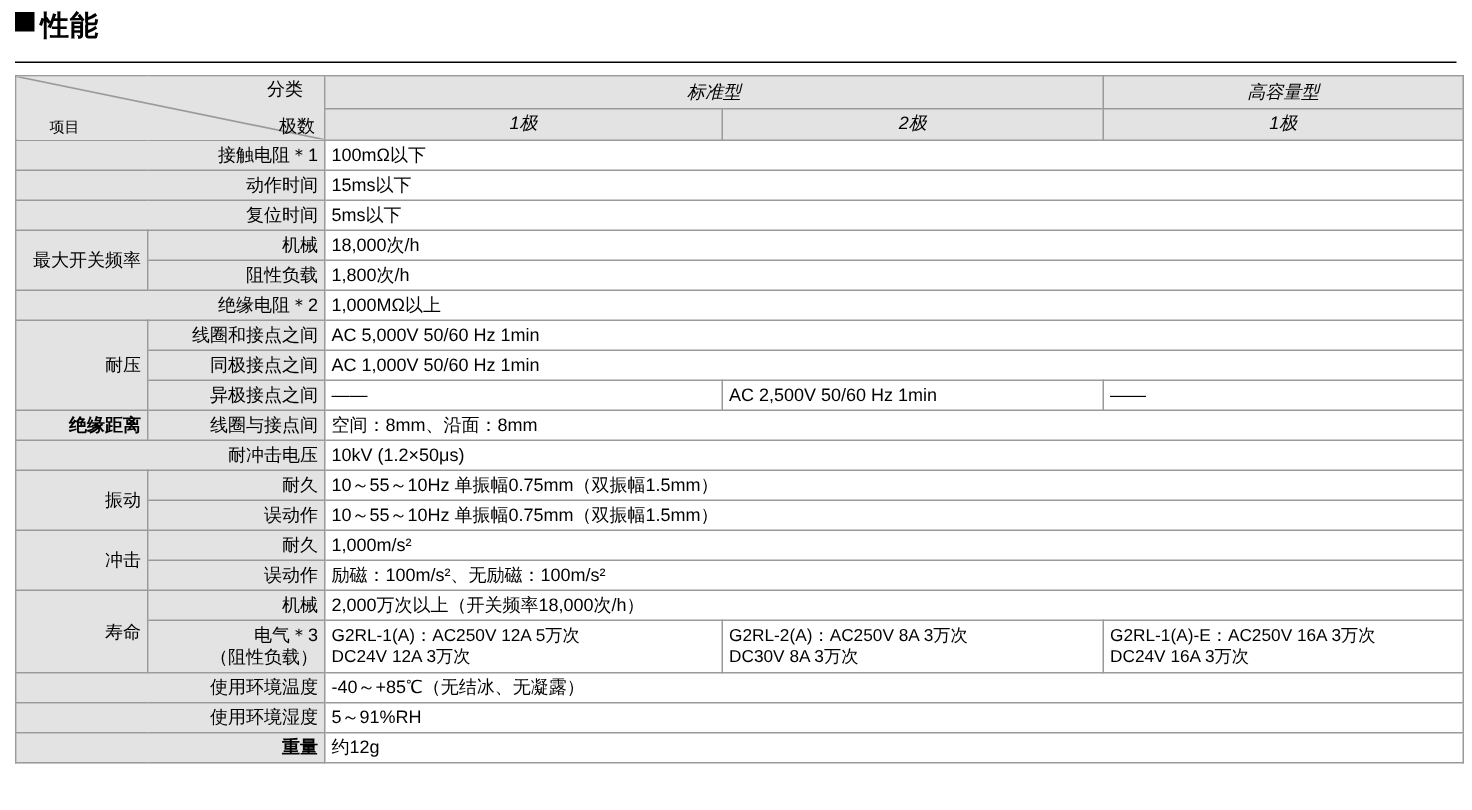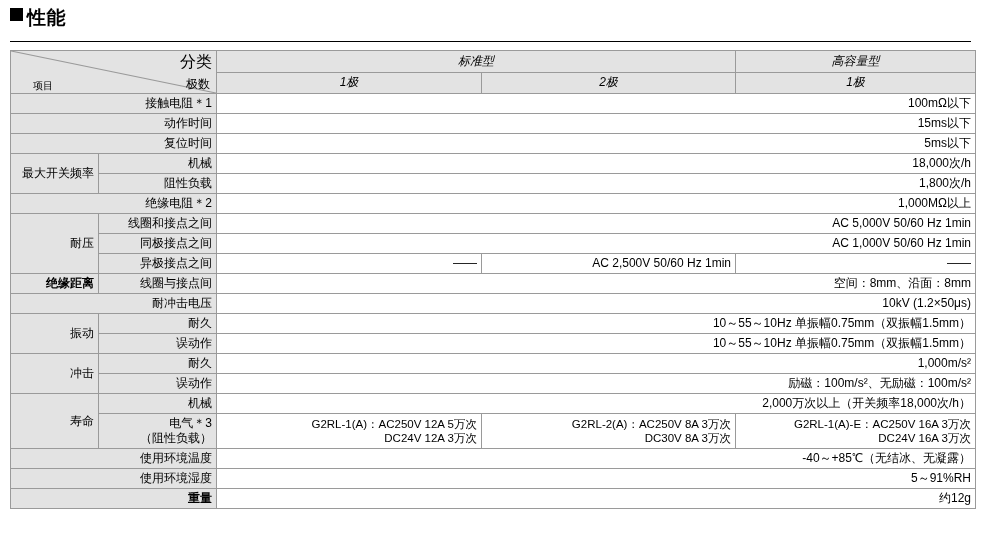--- a/index.html
+++ b/index.html
@@ -66,43 +66,43 @@
   .lbl {
     background: #e3e3e3;
     text-align: right;
     font-size: 12px;
     padding-left: 5px;
   }
   .lbl.bold {
     font-weight: bold;
   }
   .val {
-    text-align: right;
+    text-align: left;
     background: #ffffff;
     font-size: 12px;
   }
   .val.small {
     font-size: 11.5px;
   }
   .cat-cell {
     background: #e3e3e3;
     position: relative;
     height: 38px;
     padding: 0;
   }
   .cat-cell .slash {
     position: absolute;
     left: 0; top: 0; right: 0; bottom: 0;
   }
   .cat-cell .slash svg { display: block; width: 100%; height: 100%; }
   .cat-top {
     position: absolute;
-    right: 4px;
+    right: 14px;
     top: 1px;
-    font-size: 16px;
+    font-size: 12px;
   }
   .cat-bot {
     position: absolute;
     left: 22px;
     bottom: 1px;
     font-size: 10px;
   }
   .cat-mid {
     position: absolute;
     right: 6px;

